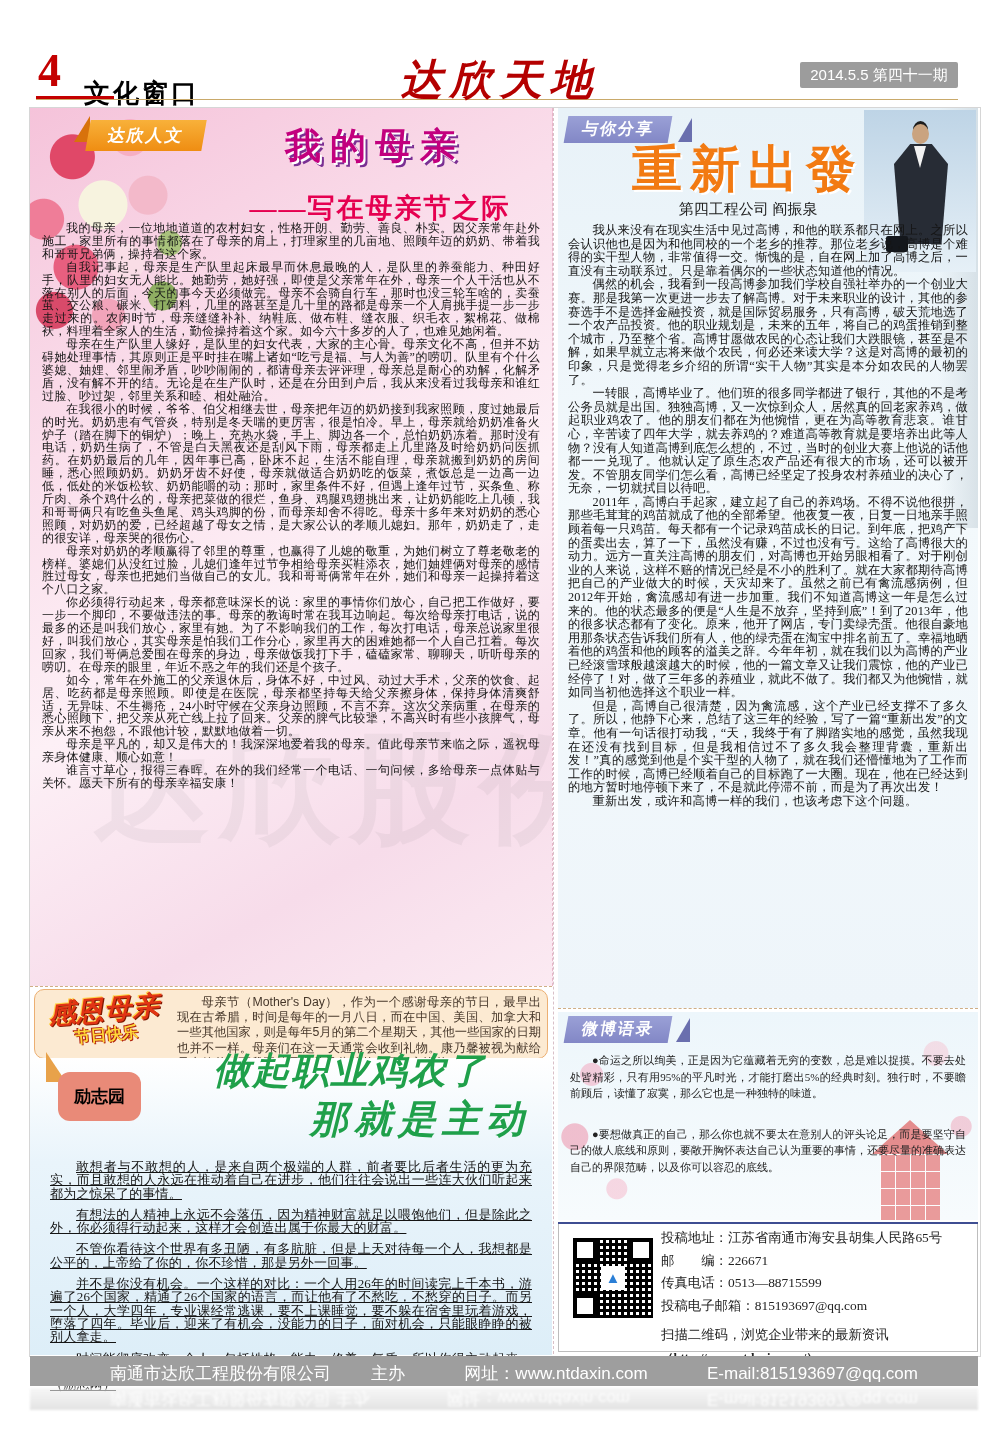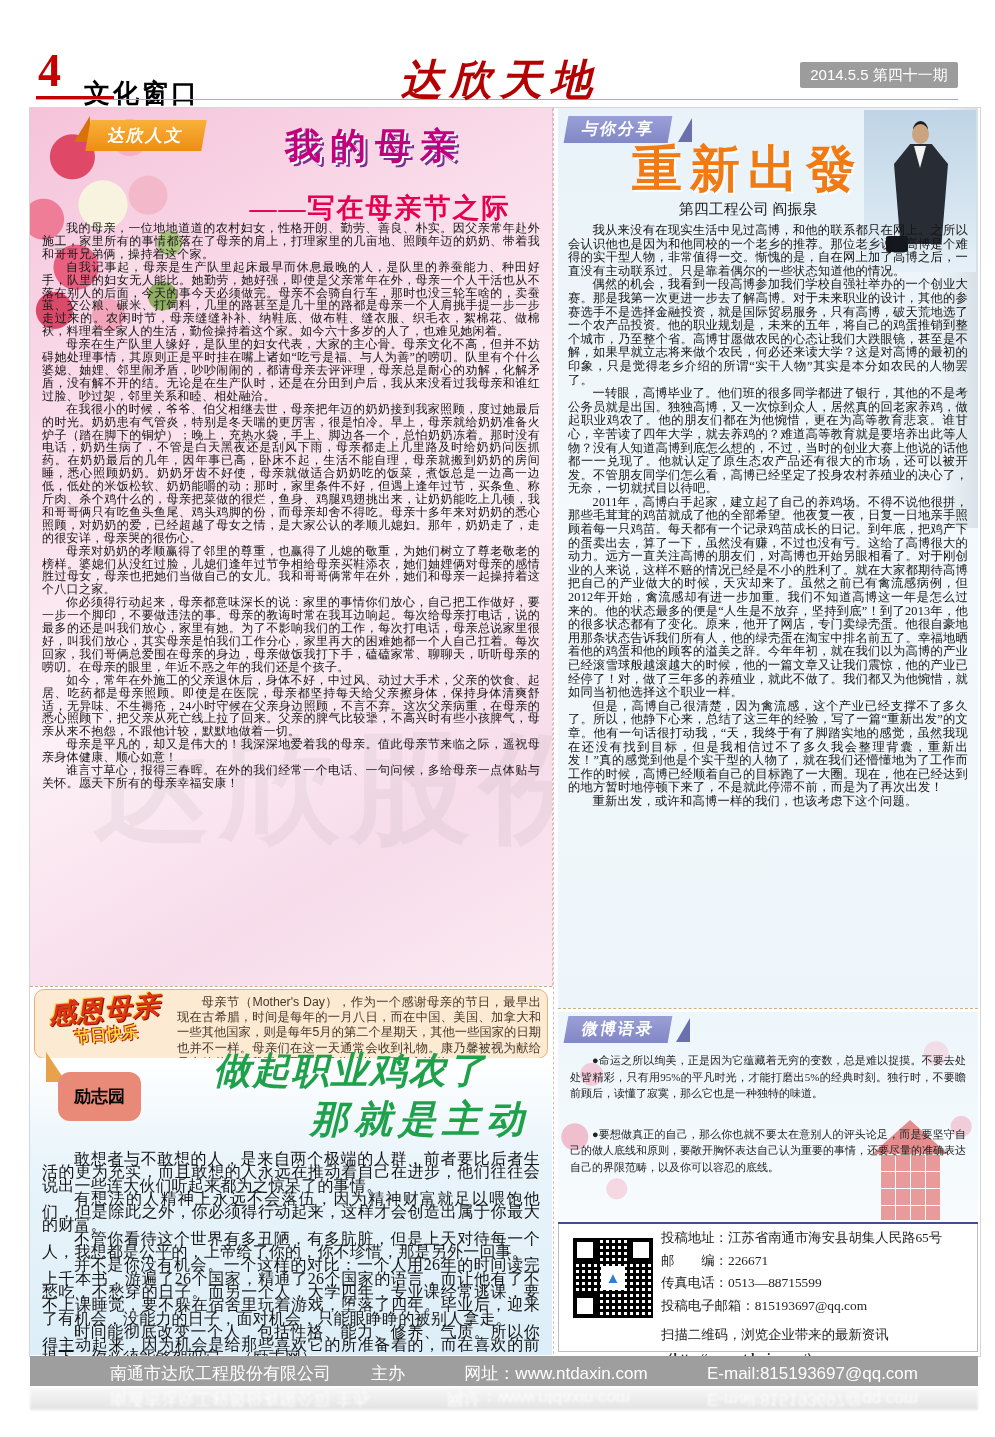--- a/index.html
+++ b/index.html
@@ -76,22 +76,22 @@
     background:linear-gradient(180deg,#ffffff 0%,#e9f4fb 35%,#ddeef8 100%);}
   .insp-label{left:28px;top:14px;background:#e98a78;border-radius:12px;padding:13px 16px;
     color:#000000;font-size:17px;font-weight:bold;font-family:"Liberation Sans",sans-serif;z-index:3;}
   .insp-fold{left:16px;top:-6px;width:0;height:0;z-index:2;
     border-right:20px solid transparent;border-bottom:30px solid #e8a24a;}
   .insp-t1{left:120px;top:-12px;width:400px;text-align:center;font-size:37px;font-weight:bold;
     font-style:italic;color:#1fa04a;letter-spacing:2px;}
   .insp-t2{left:250px;top:36px;width:280px;text-align:center;font-size:38px;font-weight:bold;
     font-style:italic;color:#1fa04a;letter-spacing:6px;}
   .insp-body{left:12px;top:94px;width:498px;}
-  .insp-body p{margin:0;font-size:16px;line-height:13.3px;letter-spacing:0.2px;
-    text-align:justify;text-indent:2em;color:#151515;}
+  .insp-body p{margin:8px;font-size:13px;line-height:13.3px;letter-spacing:0.2px;
+    text-align:justify;text-indent:2em;color:#151515;text-decoration:underline;}
 
   
   .share-art{left:558px;top:108px;width:420px;height:900px;overflow:hidden;
     background:linear-gradient(180deg,#e8f2f8 0%,#f3f9fc 45%,#eef5fa 100%);}
   .share-art::after{content:"";position:absolute;right:0;top:0;width:40px;height:420px;
     background:linear-gradient(90deg,transparent,#cdd8df);opacity:.7;}
   .bm-photo{right:2px;top:2px;width:112px;height:162px;z-index:2;
     background:linear-gradient(#bed4e6,#e6f0f7);}
   .bm-head{position:absolute;left:48px;top:14px;width:17px;height:20px;border-radius:50%;
     background:#caa37f;box-shadow:0 -4px 0 -1px #1d1d1d;}

